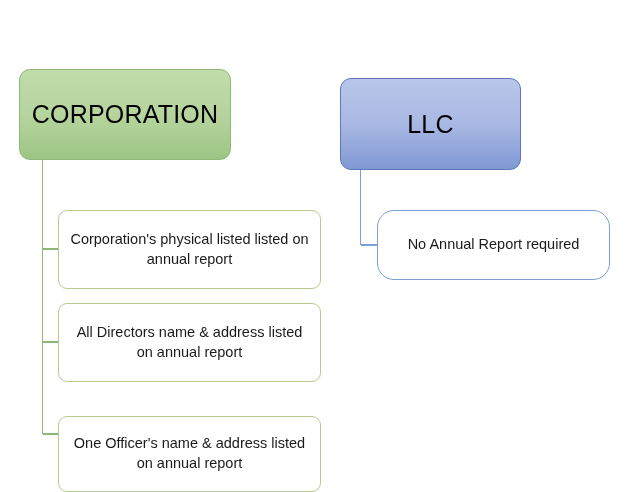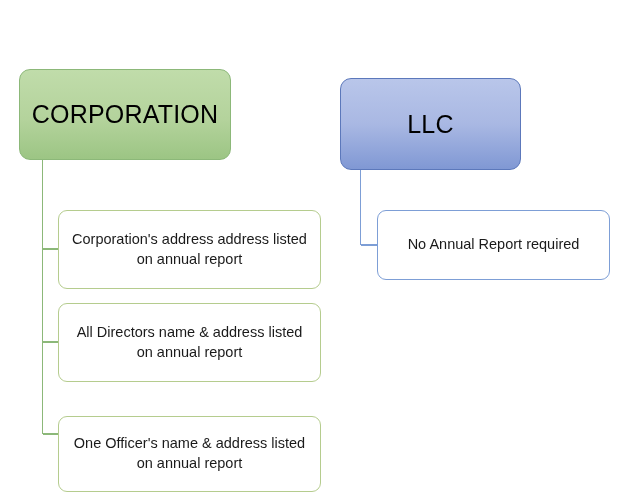--- a/index.html
+++ b/index.html
@@ -73,20 +73,21 @@
   .node-leaf .node-label {
     font-size: 14.5px;
     color: #1a1a1a;
     line-height: 1.35;
   }
   .leaf-green {
     border-color: #b5cc8e;
   }
   .leaf-blue {
     border-color: #7d9ed6;
+    border-radius: 17px;
   }
   #leaf-corp-0 {
     left: 58px;
     top: 210px;
     width: 263px;
     height: 79px;
   }
   #leaf-corp-1 {
     left: 58px;
     top: 303px;
@@ -130,21 +131,21 @@
 
   <div class="node node-root" id="node-corporation">
     <span class="node-label">CORPORATION</span>
   </div>
 
   <div class="node node-root" id="node-llc">
     <span class="node-label">LLC</span>
   </div>
 
   <div class="node node-leaf leaf-green" id="leaf-corp-0">
-    <span class="node-label">Corporation's address address listed on annual report</span>
+    <span class="node-label">Corporation's physical listed listed on annual report</span>
   </div>
 
   <div class="node node-leaf leaf-green" id="leaf-corp-1">
     <span class="node-label">All Directors name &amp; address listed on annual report</span>
   </div>
 
   <div class="node node-leaf leaf-green" id="leaf-corp-2">
     <span class="node-label">One Officer's name &amp; address listed on annual report</span>
   </div>
 

